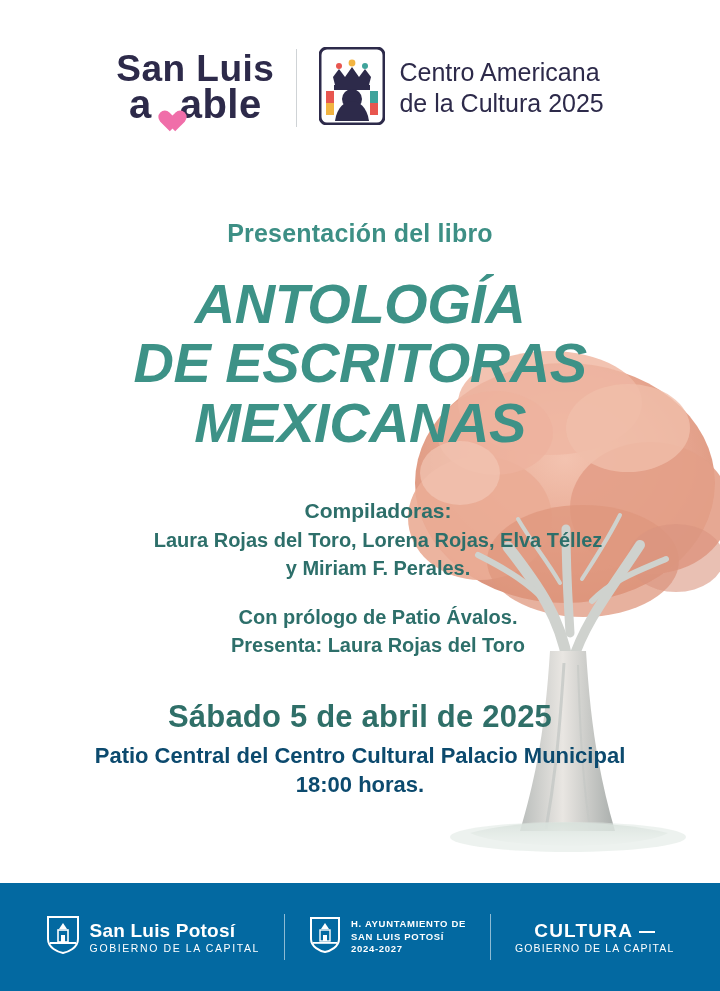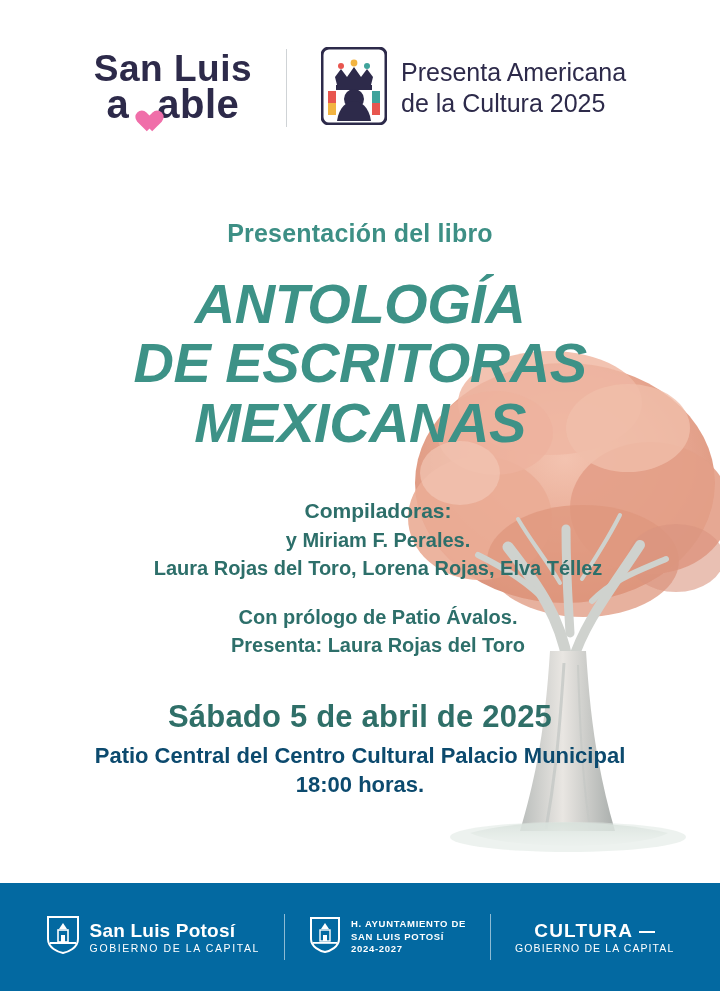--- a/index.html
+++ b/index.html
@@ -23,21 +23,21 @@
 
   
   .header {
     position: absolute;
     top: 0; left: 0;
     width: 720px;
     height: 175px;
     display: flex;
     align-items: center;
     justify-content: center;
-    gap: 34px;
+    gap: 22px;
     z-index: 6;
   }
   .logo-sanluis {
     display: flex;
     flex-direction: column;
     align-items: center;
     line-height: 0.92;
   }
   .logo-sanluis .l1 {
     font-size: 37px;
@@ -275,41 +275,41 @@
           <rect x="15" y="38" width="36" height="5" fill="#2d2a4a"></rect>
           <circle cx="33" cy="52" r="10" fill="#2d2a4a"></circle>
           <path d="M16 74 C 18 60, 26 54, 33 54 C 40 54, 48 60, 50 74 Z" fill="#2d2a4a"></path>
           <rect x="7" y="44" width="8" height="12" fill="#e8564f"></rect>
           <rect x="7" y="56" width="8" height="12" fill="#f2b441"></rect>
           <rect x="51" y="44" width="8" height="12" fill="#3fa39b"></rect>
           <rect x="51" y="56" width="8" height="12" fill="#e8564f"></rect>
         </svg>
       </span>
       <div class="capital-text">
-        <div>Presenta Americana</div>
+        <div>Centro Americana</div>
         <div>de la Cultura 2025</div>
       </div>
     </div>
   </div>
 
   <div class="body-area">
 
     <div class="pre-title">Presentación del libro</div>
 
     <div class="main-title">
       <div>ANTOLOGÍA</div>
       <div>DE ESCRITORAS</div>
       <div>MEXICANAS</div>
     </div>
 
 
     <div class="credits">
       <div class="compiladoras-head">Compiladoras:</div>
+      <div>Laura Rojas del Toro, Lorena Rojas, Elva Téllez</div>
       <div>y Miriam F. Perales.</div>
-      <div>Laura Rojas del Toro, Lorena Rojas, Elva Téllez</div>
       <div class="block2">Con prólogo de Patio Ávalos.</div>
       <div>Presenta: Laura Rojas del Toro</div>
     </div>
 
     <div class="date-line">Sábado 5 de abril de 2025</div>
     <div class="venue-line">
       <div>Patio Central del Centro Cultural Palacio Municipal</div>
       <div>18:00 horas.</div>
     </div>
   </div>

